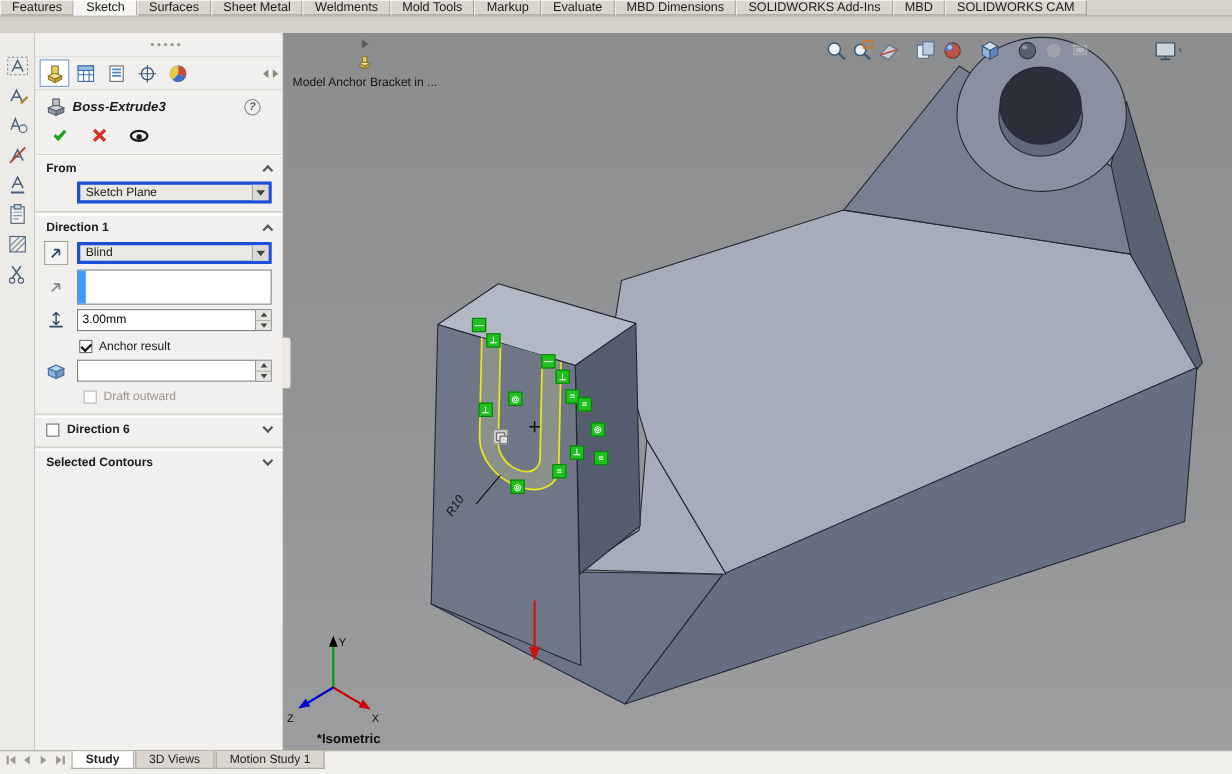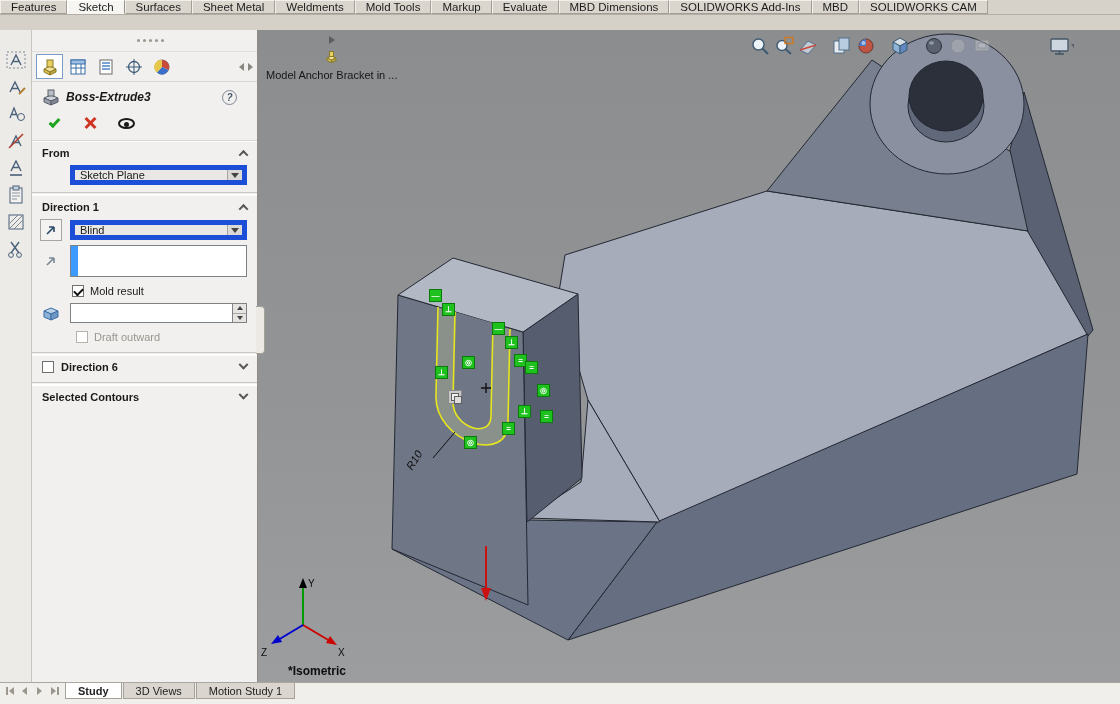--- a/index.html
+++ b/index.html
@@ -39,21 +39,21 @@
   .eye-mark::after { content:""; position:absolute; left:4px; top:2px; width:5px; height:5px; border-radius:50%; background:#1a1a1a; }
 
   .ghead { display:flex; align-items:center; padding:5px 10px 4px 10px; font-weight:bold; border-top:1px solid #fdfdfc; }
   .ghead .lbl { flex:0 0 auto; }
   .chev { margin-left:auto; width:7px; height:7px; border-left:2px solid #555; border-top:2px solid #555; }
   .chev.up { transform:rotate(45deg) translate(1px,1px); }
   .chev.down { transform:rotate(225deg) translate(2px,2px); }
   .gsep { height:3px; border-top:1px solid #c9c6c0; border-bottom:1px solid #ffffff; margin-top:5px; }
   .grow { display:flex; align-items:center; padding:2px 10px 2px 0; }
   .gcol { flex:0 0 38px; display:flex; align-items:center; justify-content:center; }
-  .combo { flex:1; height:20px; background:#e9e8e5; border:5px solid #1d4ed8; display:flex; align-items:center; padding-left:5px; position:relative; }
+  .combo { flex:1; height:20px; background:#e9e8e5; border:3px solid #1d4ed8; display:flex; align-items:center; padding-left:5px; position:relative; }
   .combo .dd { margin-left:auto; width:15px; align-self:stretch; background:#dcdad6; border-left:1px solid #a8a5a0; display:flex; align-items:center; justify-content:center; }
   .darr { width:0; height:0; border-left:4px solid transparent; border-right:4px solid transparent; border-top:5px solid #444; }
   .btn20 { width:22px; height:22px; background:#f4f3f1; border:1px solid #a8a5a0; display:flex; align-items:center; justify-content:center; }
   .selbox { flex:1; height:32px; background:#ffffff; border:1px solid #7f8285; display:flex; }
   .selbox .blue { width:7px; background:#3d9bff; }
   .spinwrap { flex:1; display:flex; height:20px; }
   .spin-input { flex:1; height:20px; border:1px solid #7f8285; border-right:none; font-size:11px; padding:0 4px; font-family:"Liberation Sans",sans-serif; background:#fff; }
   .spinner { width:15px; display:flex; flex-direction:column; border:1px solid #7f8285; }
   .spinner div { flex:1; background:#e6e4e1; display:flex; align-items:center; justify-content:center; }
   .spinner div:first-child { border-bottom:1px solid #aaa7a2; }
@@ -271,23 +271,42 @@
   <div class="grow">
     <div class="gcol">
       <svg width="14" height="14">
           <path d="M3,11 L10,4 M10,4 L10,9 M10,4 L5,4" stroke="#7a8896" stroke-width="1.6" fill="none"></path>
         </svg>
     </div>
     <div class="selbox">
         <span class="blue"></span>
       </div>
   </div>
+  <div class="grow">
+    <div class="gcol">
+      <svg width="16" height="16">
+          <path d="M8,1 V12 M5,4 L8,1 L11,4 M5,9 L8,12 L11,9" stroke="#2a4a68" fill="none" stroke-width="1.3"></path>
+          <path d="M2,14 H14" stroke="#2a4a68" stroke-width="1.6"></path>
+        </svg>
+    </div>
+    <div class="spinwrap">
+      <input class="spin-input" value="3.00mm" style="">
+      <span class="spinner">
+          <div>
+            <span class="uarr"></span>
+          </div>
+          <div>
+            <span class="dnarr"></span>
+          </div>
+        </span>
+    </div>
+  </div>
   <div class="checkrow" style="padding-left:40px">
     <span class="cb checked"></span>
-    <span>Mold result</span>
+    <span>Anchor result</span>
   </div>
   <div class="grow">
     <div class="gcol">
       <svg width="18" height="18">
           <polygon points="2,7 9,4 16,7 9,10" fill="#bcd2e8" stroke="#3a6ea5"></polygon>
           <polygon points="2,7 9,10 9,16 2,13" fill="#8fb2d8" stroke="#3a6ea5"></polygon>
           <polygon points="16,7 9,10 9,16 16,13" fill="#6f96c4" stroke="#3a6ea5"></polygon>
         </svg>
     </div>
     <div class="spinwrap">

